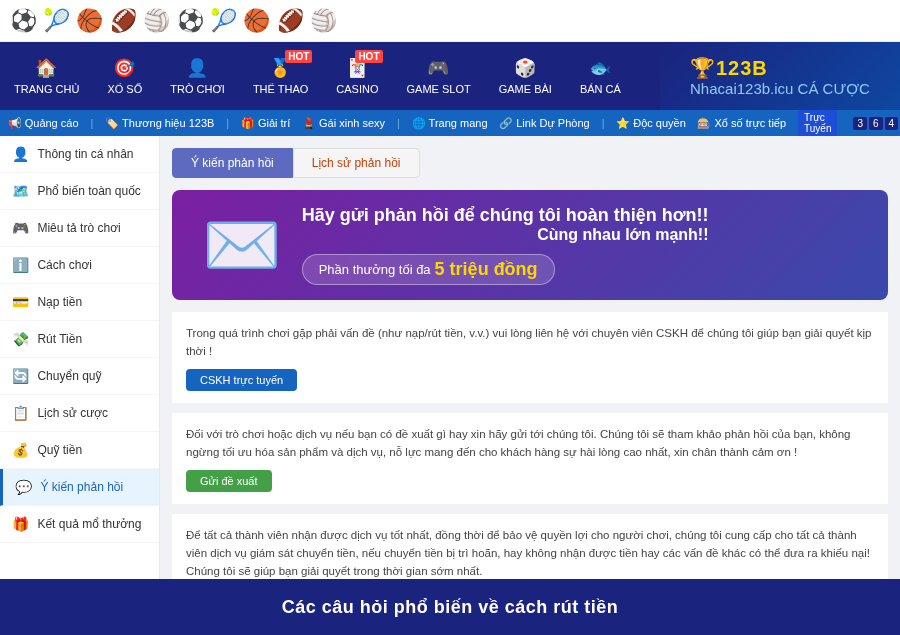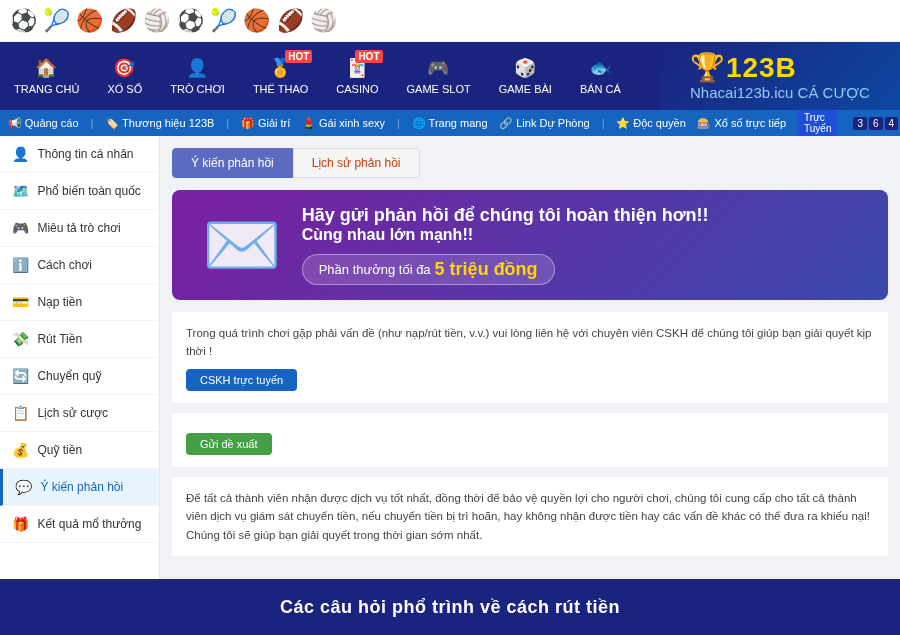--- a/index.html
+++ b/index.html
@@ -58,21 +58,21 @@
     .logo-area {
       background: linear-gradient(135deg, #1a237e, #0d47a1);
       width: 240px;
       display: flex;
       align-items: center;
       justify-content: center;
       flex-shrink: 0;
     }
     .logo-text {
       color: #FFD700;
-      font-size: 28px;
+      font-size: 20px;
       font-weight: 900;
       letter-spacing: 1px;
     }
     .logo-sub {
       color: #90CAF9;
       font-size: 15px;
     }
 
     
     .info-bar {
@@ -176,21 +176,21 @@
       position: relative;
       overflow: hidden;
     }
     .banner-envelope {
       font-size: 64px;
       margin-right: 20px;
       opacity: 0.9;
     }
     .banner-text { color: #fff; }
     .banner-title { font-size: 18px; font-weight: bold; margin-bottom: 0; }
-    .banner-subtitle { font-size: 16px; font-weight: bold; margin-bottom: 10px; }
+    .banner-subtitle { font-size: 16px; font-weight: bold; margin-bottom: 10px; text-align: right; }
     .banner-reward {
       background: rgba(255,255,255,0.15);
       border: 1px solid rgba(255,255,255,0.4);
       border-radius: 20px;
       padding: 4px 16px;
       display: inline-flex;
       align-items: center;
       gap: 4px;
       font-size: 13px;
       color: #fff;
@@ -413,25 +413,27 @@
         </div>
       </div>
     </div>
 
     <div class="section">
       <p>Trong quá trình chơi gặp phải vấn đề (như nạp/rút tiền, v.v.) vui lòng liên hệ với chuyên viên CSKH để chúng tôi giúp bạn giải quyết kịp thời !</p>
       <button class="section-btn btn-blue">CSKH trực tuyến</button>
     </div>
 
     <div class="section">
+      <p>Đối với trò chơi hoặc dịch vụ nếu bạn có đề xuất gì hay xin hãy gửi tới chúng tôi.
+Chúng tôi sẽ tham khảo phản hồi của bạn, không ngừng tối ưu hóa sản phẩm và dịch vụ, nỗ lực mang đến cho khách hàng sự hài lòng cao nhất, xin chân thành cảm ơn !</p>
       <button class="section-btn btn-green">Gửi đề xuất</button>
     </div>
 
     <div class="section">
       <p>Để tất cả thành viên nhận được dịch vụ tốt nhất, đồng thời để bảo vệ quyền lợi cho người chơi, chúng tôi cung cấp cho tất cả thành viên dịch vụ giám sát chuyển tiền, nếu chuyển tiền bị trì hoãn, hay không nhận được tiền hay các vấn đề khác có thể đưa ra khiếu nại! Chúng tôi sẽ giúp bạn giải quyết trong thời gian sớm nhất.</p>
 
     </div>
   </div>
 </div>
 
 <div class="bottom-bar">
-  <span>Các câu hỏi phổ trình về cách rút tiền</span>
+  <span>Các câu hỏi phổ biến về cách rút tiền</span>
 </div>
 
 </body></html>

